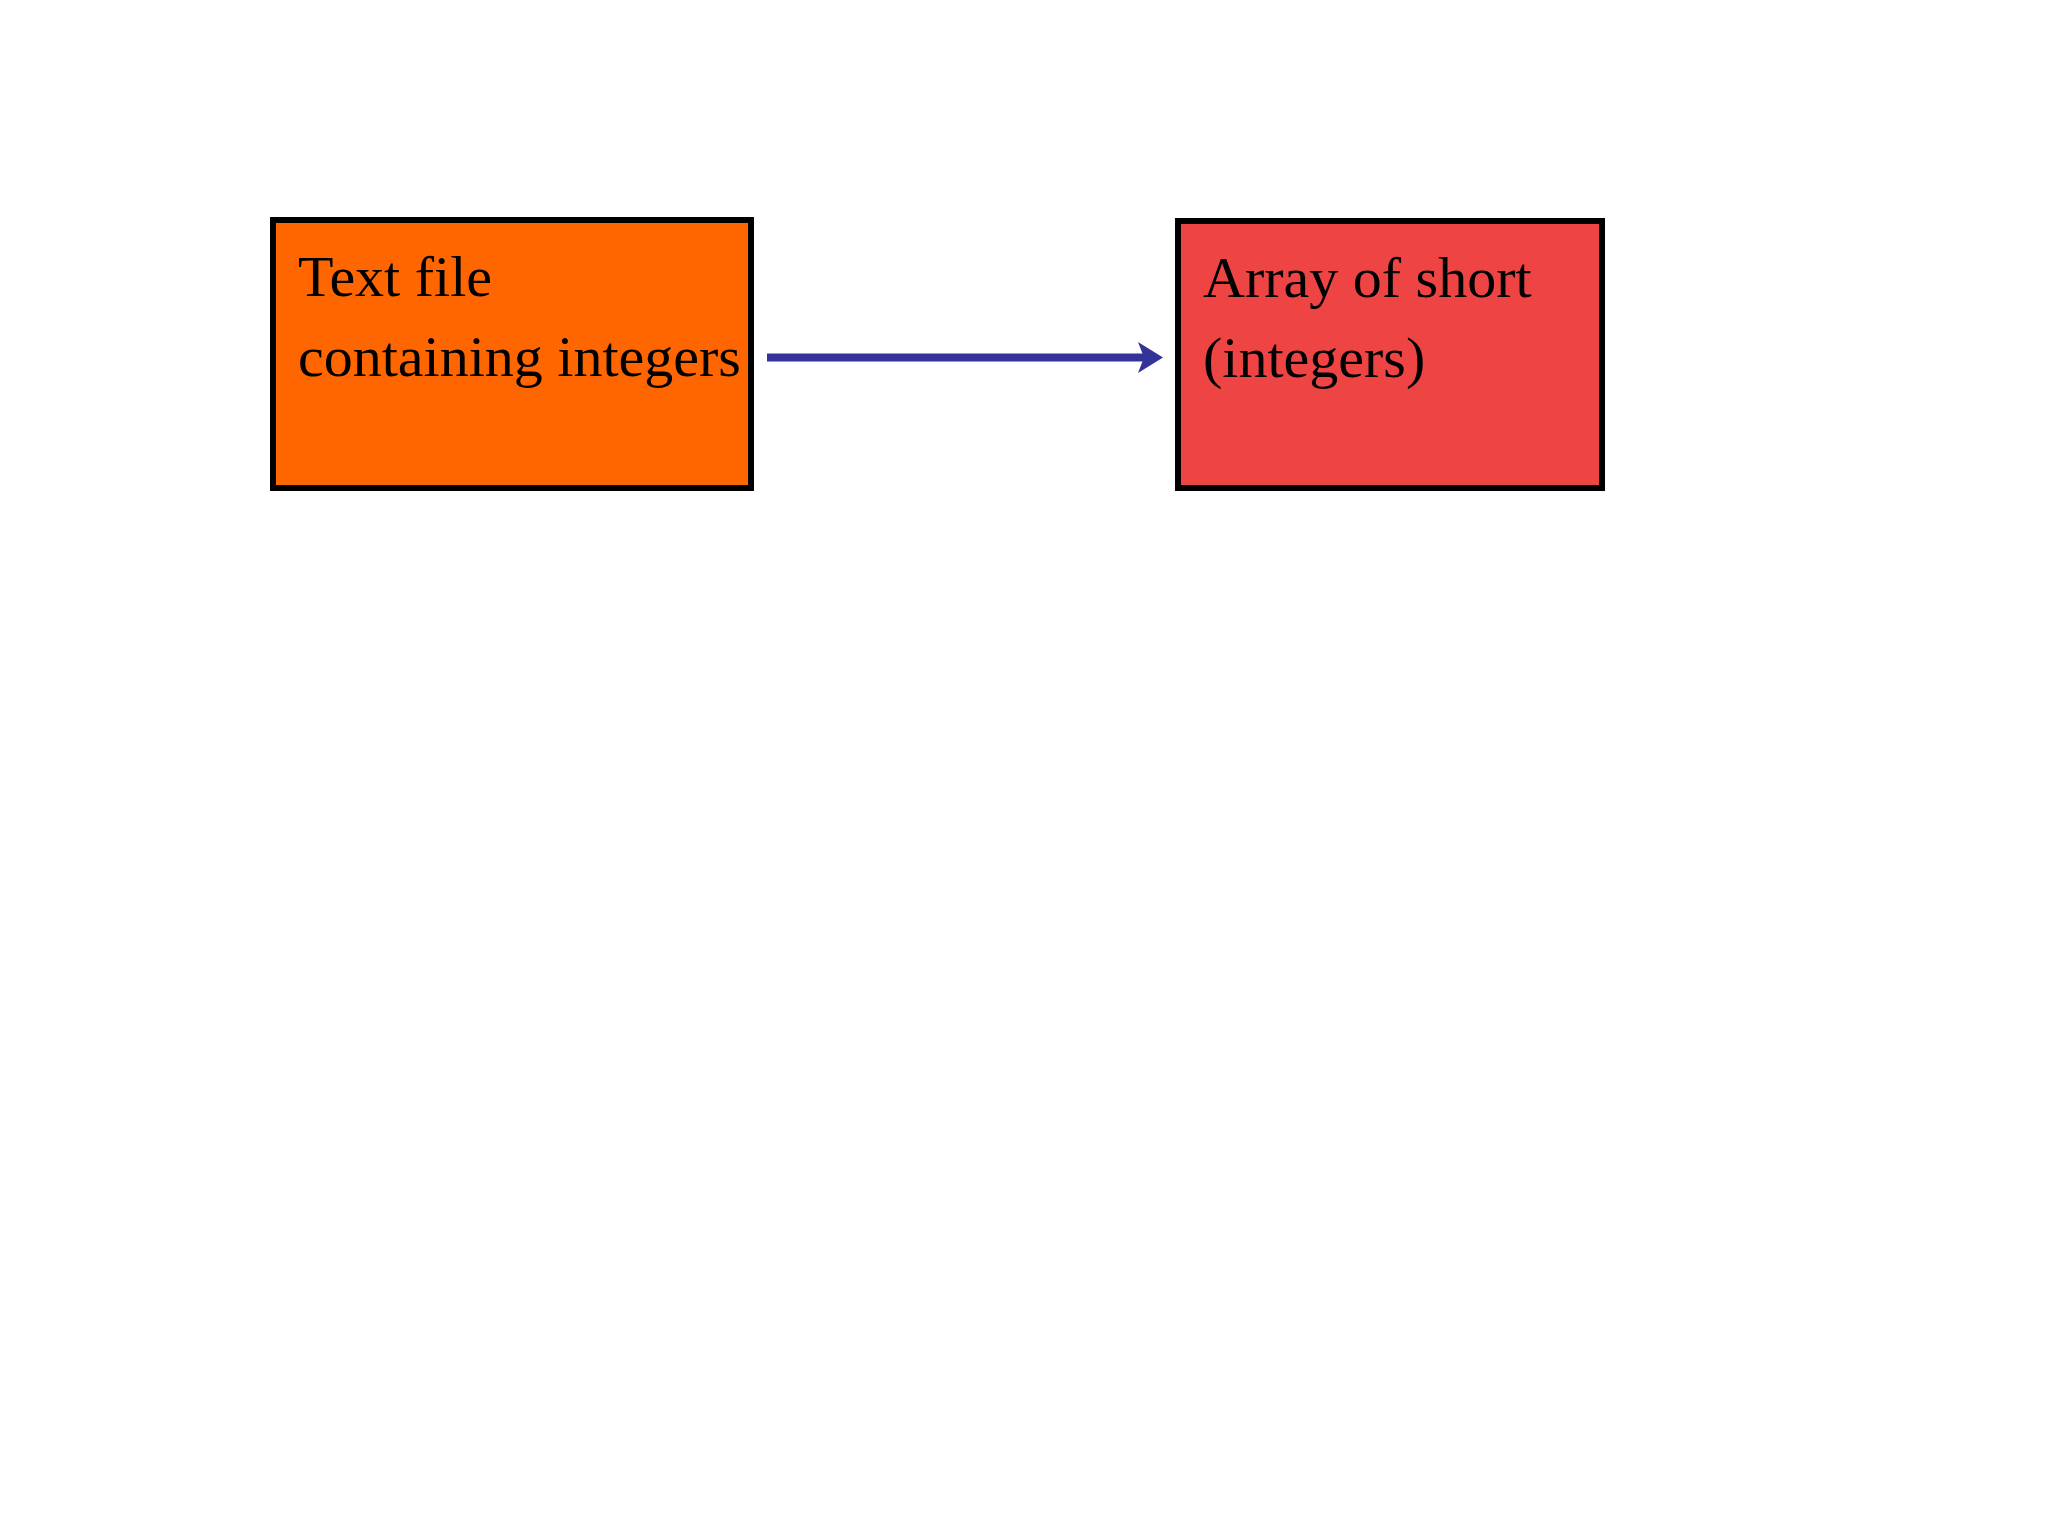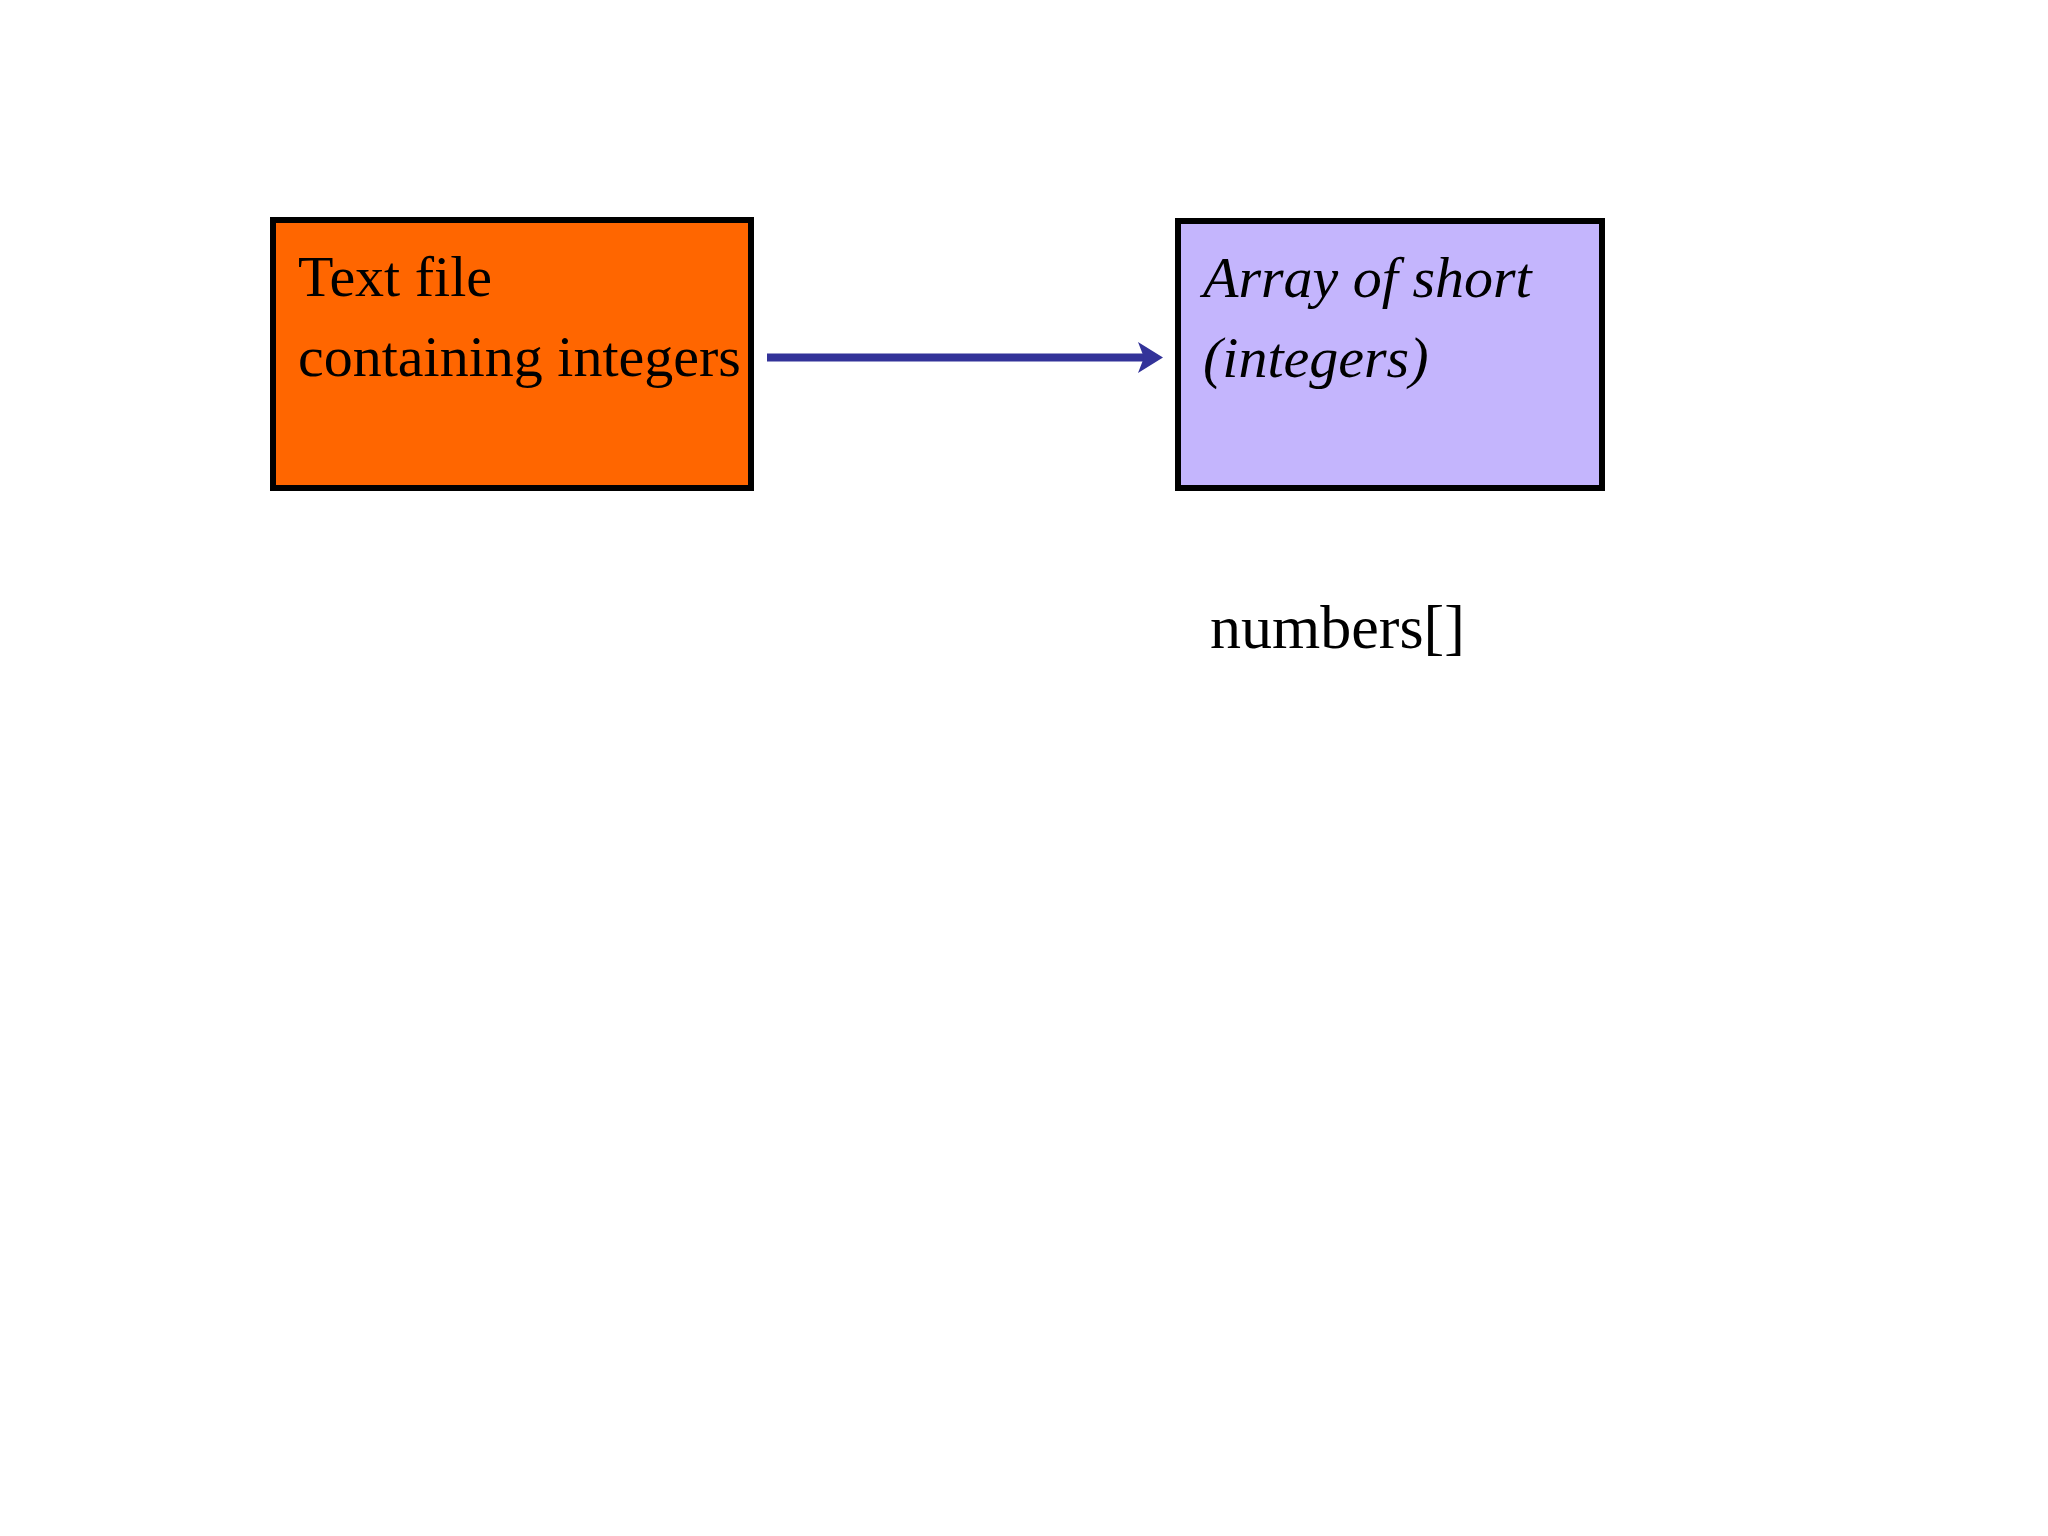--- a/index.html
+++ b/index.html
@@ -45,22 +45,21 @@
     top: 217px;
     width: 484px;
     height: 274px;
     background: #ff6600;
   }
   #box-target {
     left: 1175px;
     top: 218px;
     width: 430px;
     height: 273px;
-    background: #c4b5fd;
-    font-style: italic;
+    background: #ef4444;
   }
 
   
   #flow-arrow {
     position: absolute;
     left: 760px;
     top: 330px;
     width: 412px;
     height: 56px;
   }
@@ -97,15 +96,14 @@
       <line x1="7" y1="27.5" x2="386" y2="27.5" stroke="#333399" stroke-width="8"></line>
       <polygon points="378,12 403,27.5 378,43 384,27.5" fill="#333399"></polygon>
     </svg>
   </div>
 
   <div class="node-box" id="box-target">
     <span class="node-text">Array of short (integers)</span>
   </div>
 
 
-  <div class="caption" id="caption-target">numbers[]</div>
 
 </div>
 
 </body></html>

